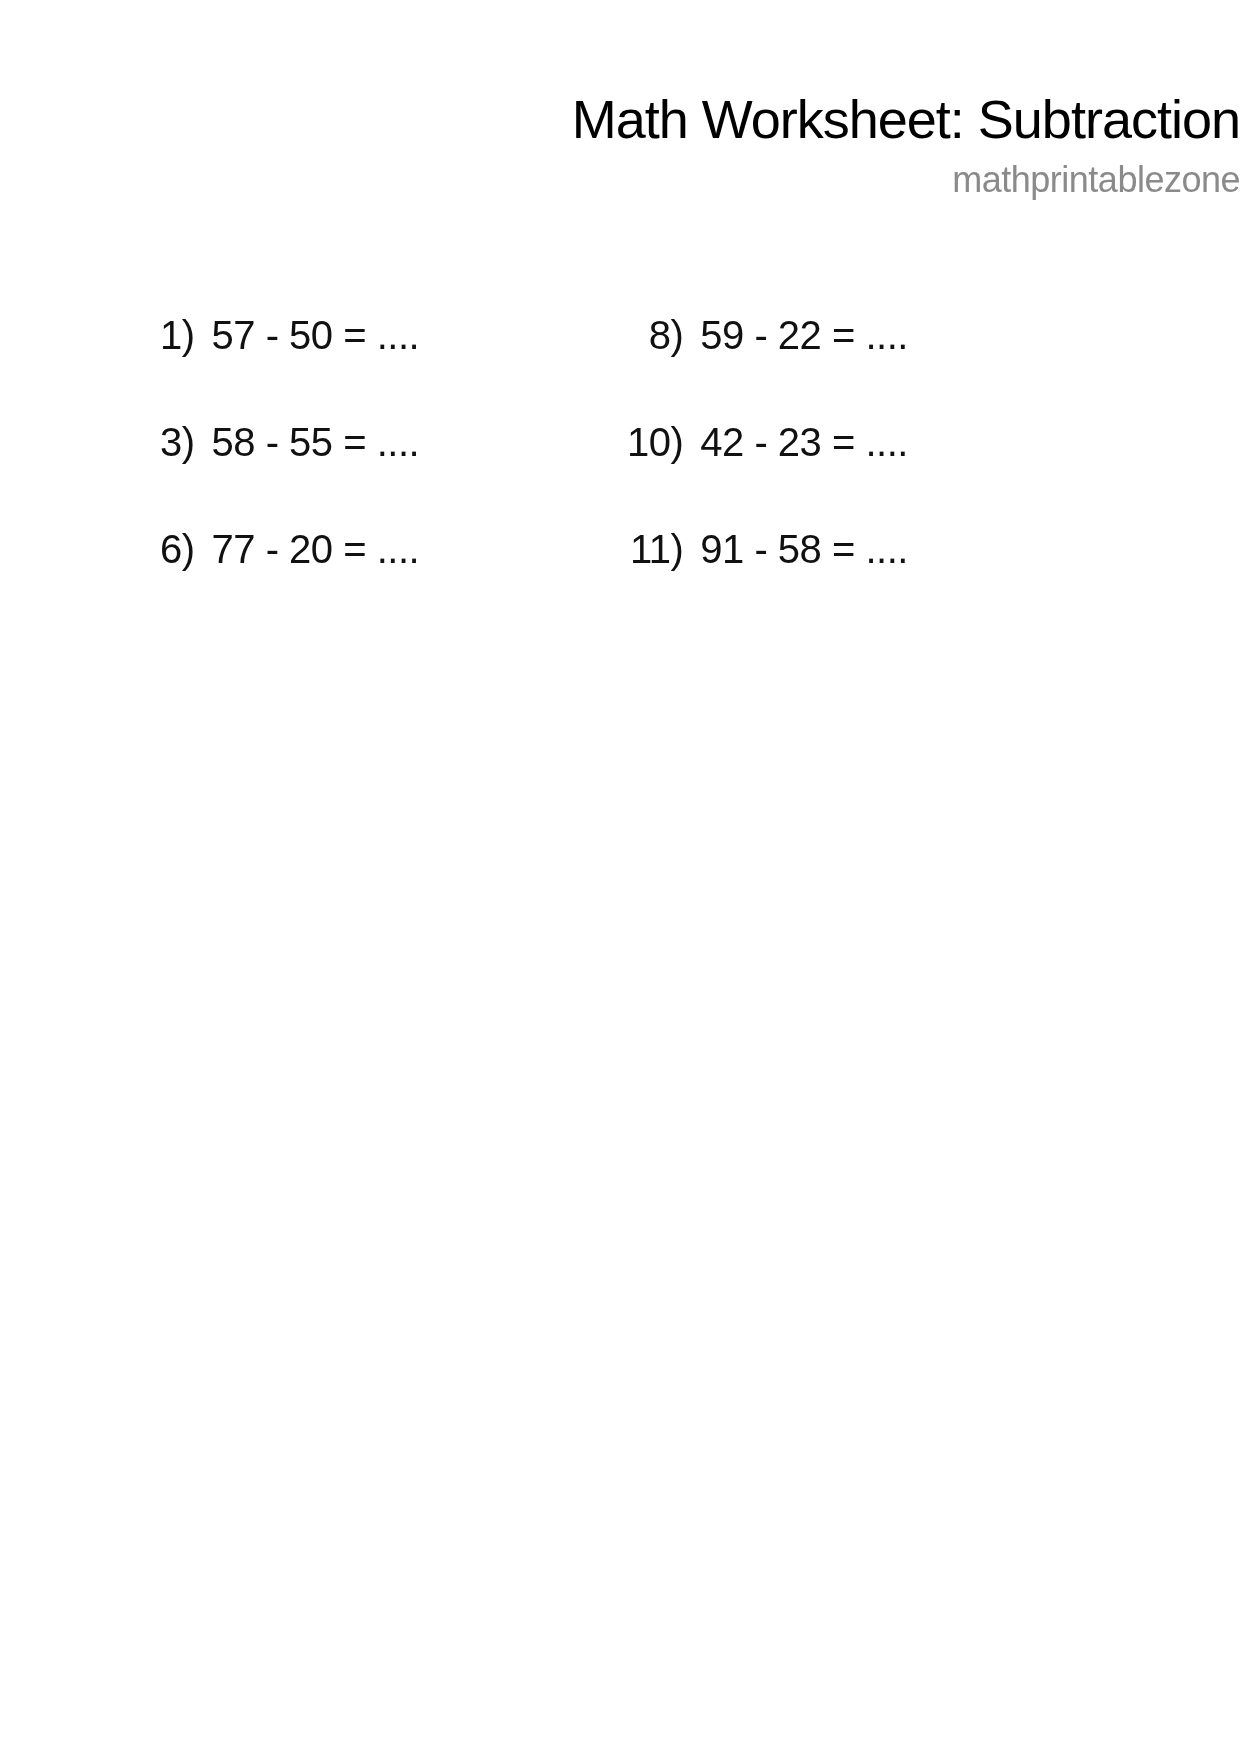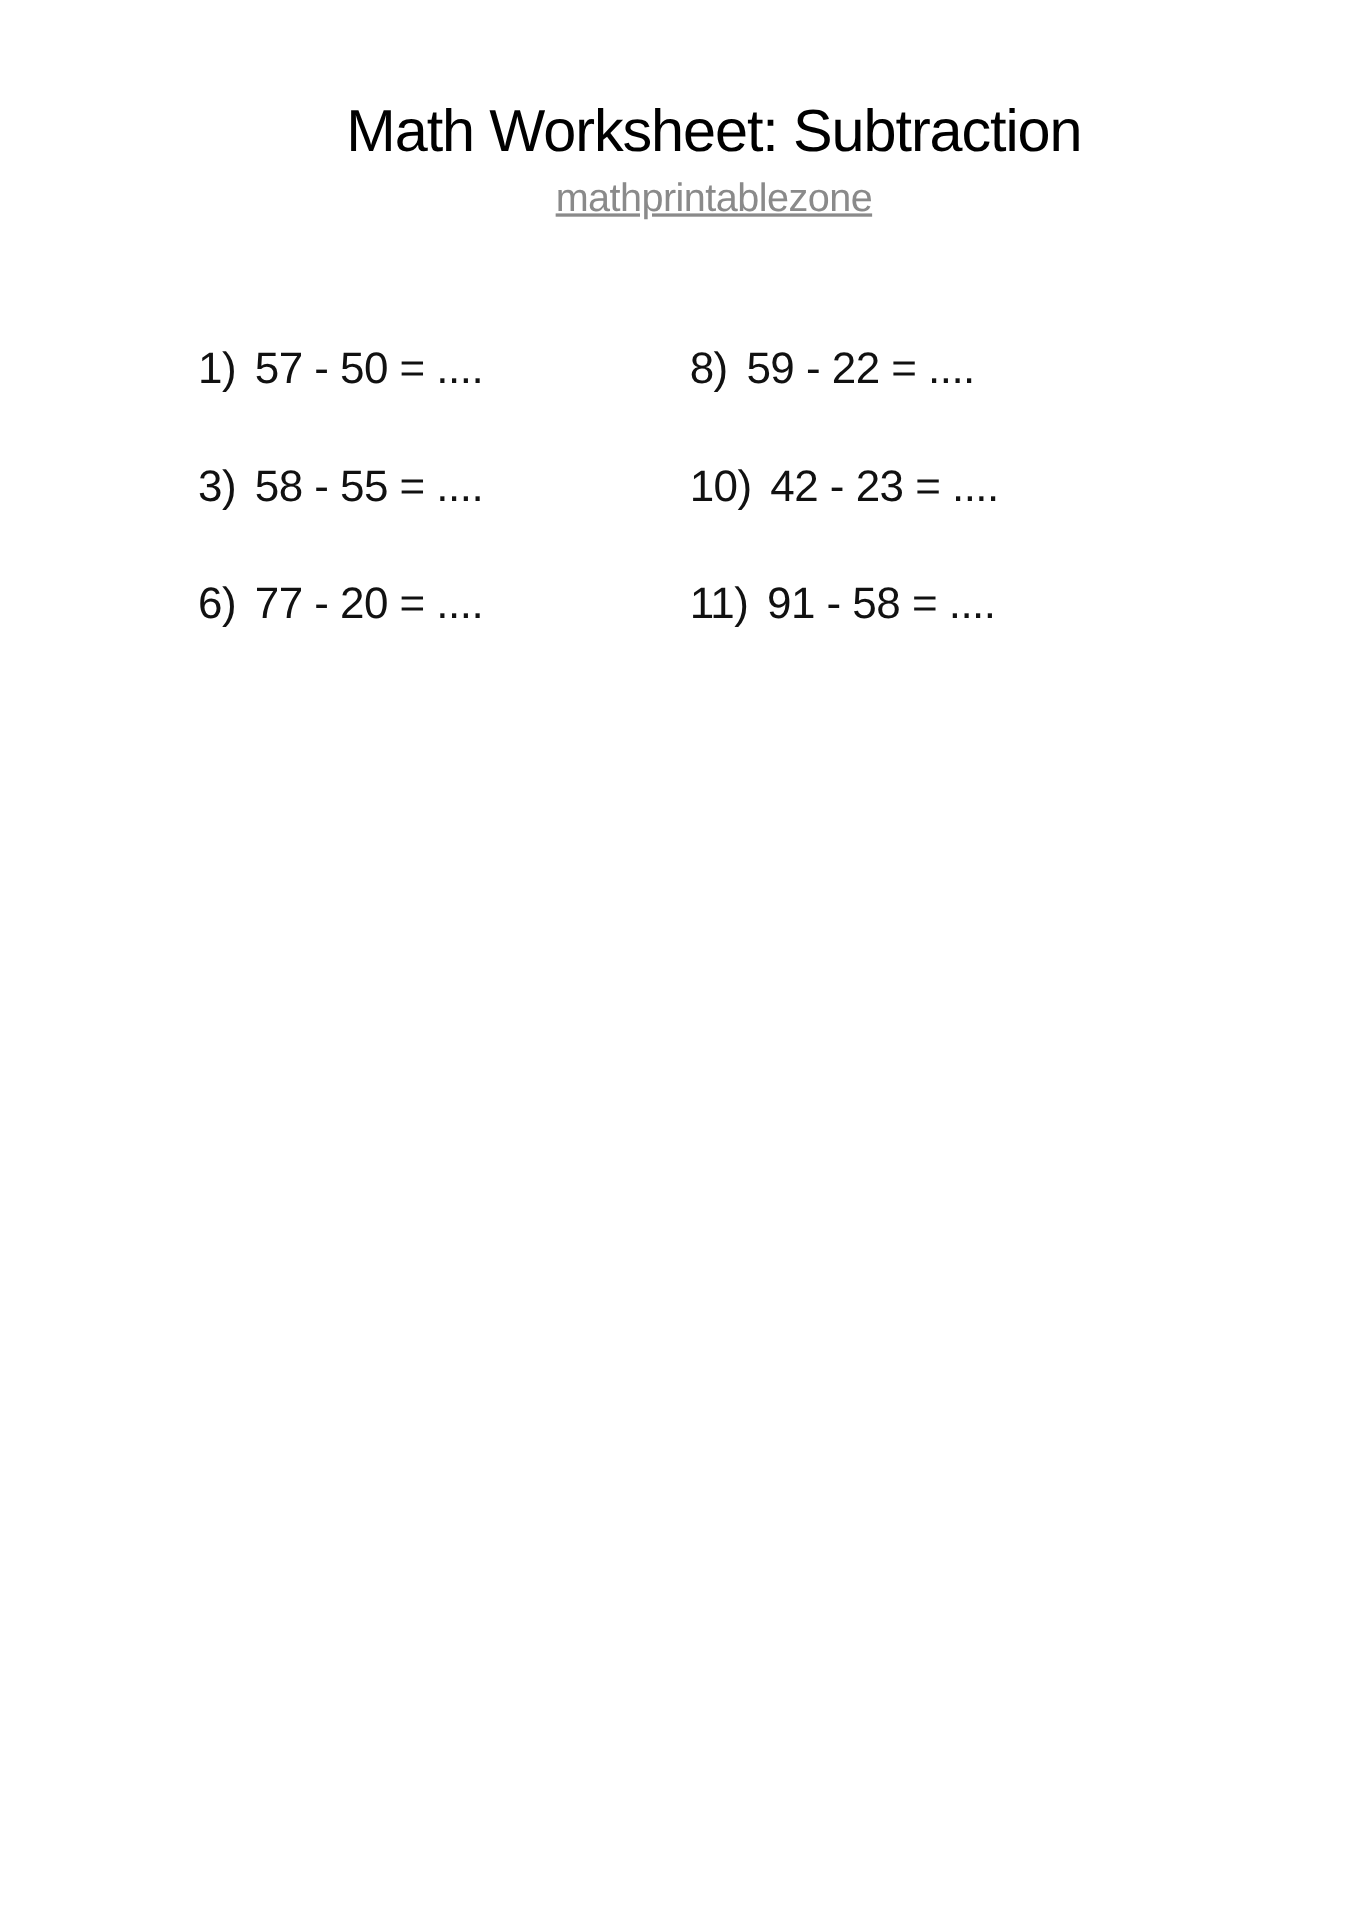--- a/index.html
+++ b/index.html
@@ -1,15 +1,15 @@
 <!DOCTYPE html>
 <html><head>
 <meta charset="utf-8">
 <style>
-  * { margin: 0; padding: 0; box-sizing: border-box; }
+  * { margin: 0; padding: 0; box-sizing: border-box; text-align: right; }
   html, body { background: #ffffff; }
   .page {
     position: relative;
     width: 1240px;
     height: 1754px;
     background: #ffffff;
     font-family: "Liberation Sans", "DejaVu Sans", sans-serif;
     color: #111111;
     overflow: hidden;
   }
@@ -28,27 +28,26 @@
     color: #000000;
     line-height: 1.15;
   }
   .subtitle {
     margin-top: 10px;
     font-size: 36px;
     font-weight: 400;
     letter-spacing: -0.5px;
     color: #8a8a8a;
     line-height: 1.1;
-    text-decoration: underline;
   }
   .col {
     position: absolute;
     top: 312px;
   }
-  .col-left  { left: 180px; }
+  .col-left  { left: 160px; }
   .col-right { left: 627px; }
   .problem-row {
     height: 47px;
     line-height: 47px;
     margin-bottom: 60px;   
     font-size: 40px;
     letter-spacing: -0.5px;
     white-space: nowrap;
     color: #111111;
   }

